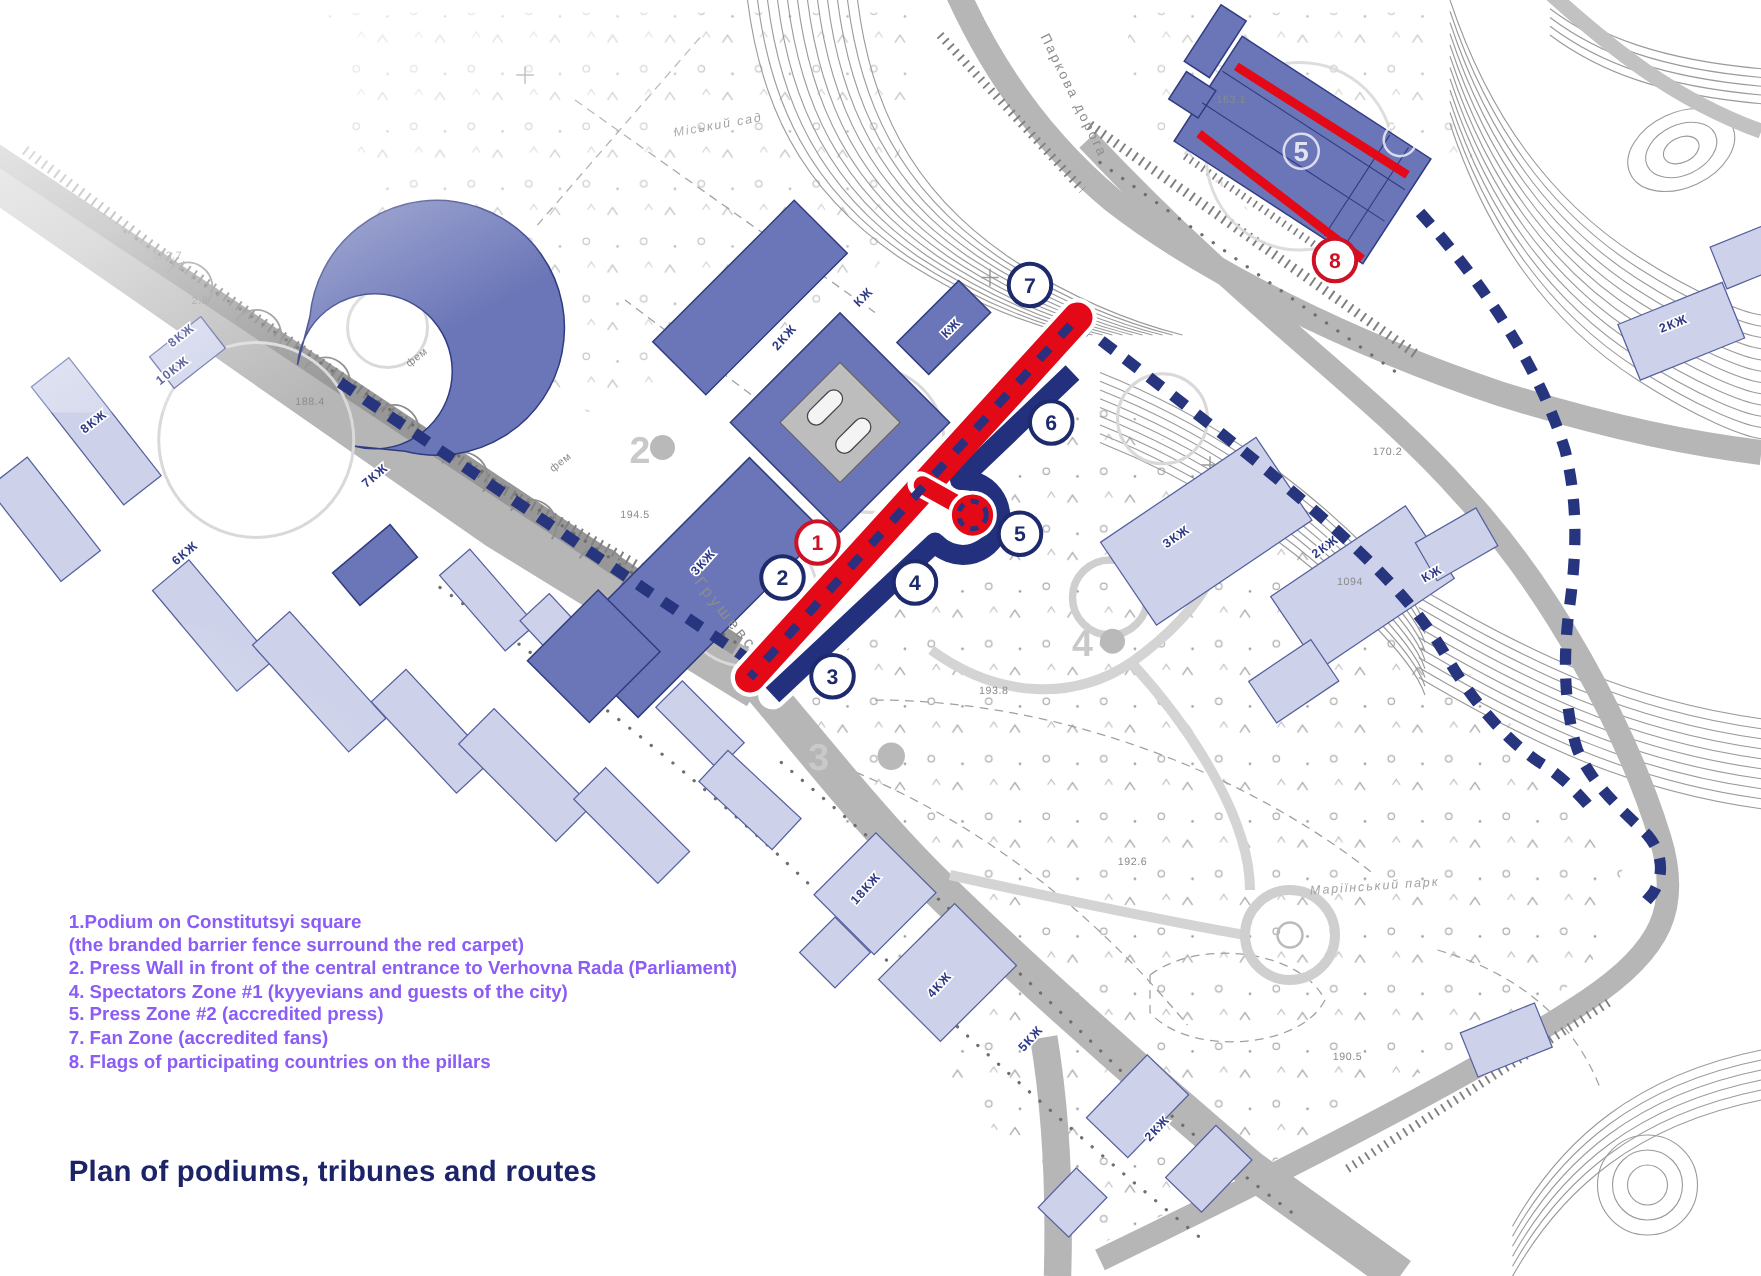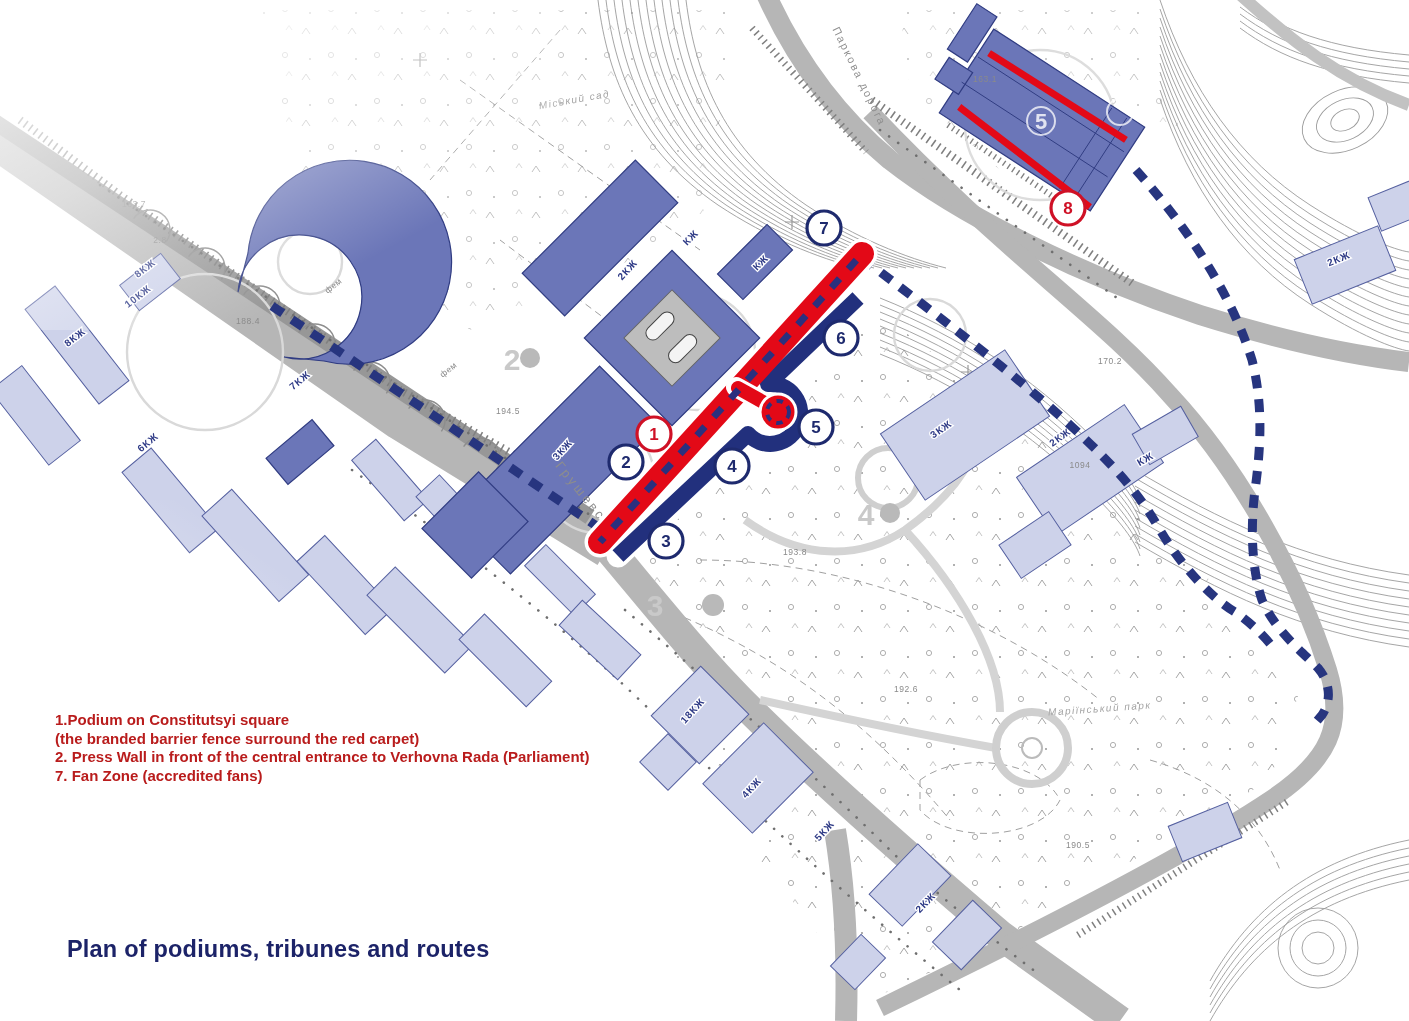--- a/index.html
+++ b/index.html
@@ -15,23 +15,23 @@
   .area-label{font-size:10px;fill:#a3a3a3;letter-spacing:1.5px;text-anchor:middle;font-style:italic;}
   .elev-label{font-size:8.5px;fill:#8a8a8a;text-anchor:middle;letter-spacing:.5px;}
   .ghost-num{font-size:30px;font-weight:bold;fill:#c9c9c9;text-anchor:middle;}
   .ghost-num.on-blue{fill:rgba(255,255,255,.8);font-size:22px;}
   
   .marker circle{fill:#ffffff;stroke-width:3.2px;}
   .marker text{font-size:17px;font-weight:bold;text-anchor:middle;}
   .marker.navy circle{stroke:#1e2a6e;} .marker.navy text{fill:#1e2a6e;}
   .marker.red  circle{stroke:#cf1126;} .marker.red  text{fill:#cf1126;}
   
-  .legend{position:absolute;left:55px;top:711px;color:#b91c1c;}
+  .legend{position:absolute;left:55px;top:729px;color:#8b5cf6;}
   .legend div{font-size:15px;font-weight:bold;line-height:18.6px;white-space:nowrap;}
-  .title{position:absolute;left:55px;top:924px;margin:12px;color:#1c2368;
+  .title{position:absolute;left:55px;top:924px;margin:0;color:#1c2368;
          font-size:23.5px;font-weight:bold;letter-spacing:.2px;}
 </style>
 </head>
 <body>
 
 <div class="stage">
 <svg viewBox="0 0 1409 1021" width="1409" height="1021">
   <defs>
     <pattern id="trees" width="46" height="46" patternUnits="userSpaceOnUse">
       <circle cx="9" cy="9" r="2.6" fill="none" stroke="#9a9a9a" stroke-width="1"></circle>
@@ -378,16 +378,19 @@
           <circle r="17"></circle>
           <text y="6">8</text>
         </g>
   </g>
 </svg>
 
 <div class="legend">
   <div>1.Podium on Constitutsyi square</div>
   <div>(the branded barrier fence surround the red carpet)</div>
   <div>2. Press Wall in front of the central entrance to Verhovna Rada (Parliament)</div>
+  <div>4. Spectators Zone #1 (kyyevians and guests of the city)</div>
+  <div>5. Press Zone #2 (accredited press)</div>
   <div>7. Fan Zone (accredited fans)</div>
+  <div>8. Flags of participating countries on the pillars</div>
 </div>
 <h1 class="title">Plan of podiums, tribunes and routes</h1>
 </div>
 
 </body></html>

